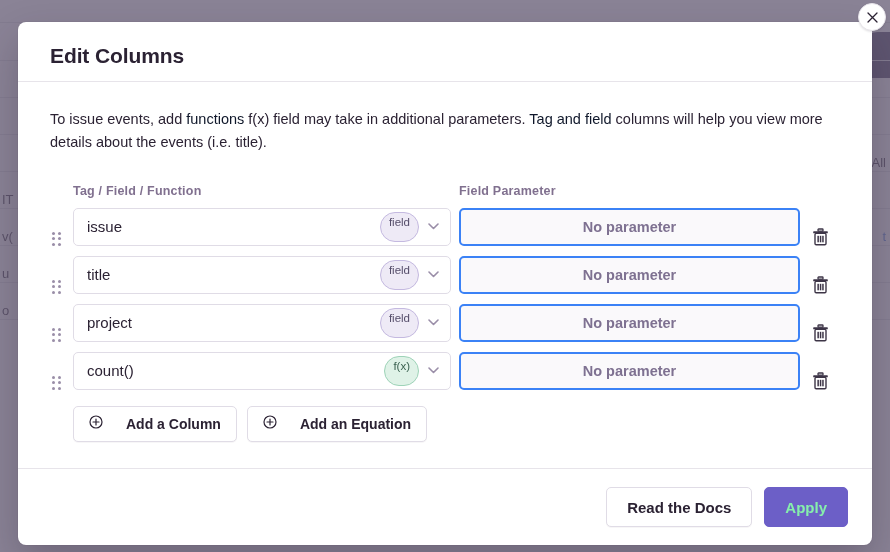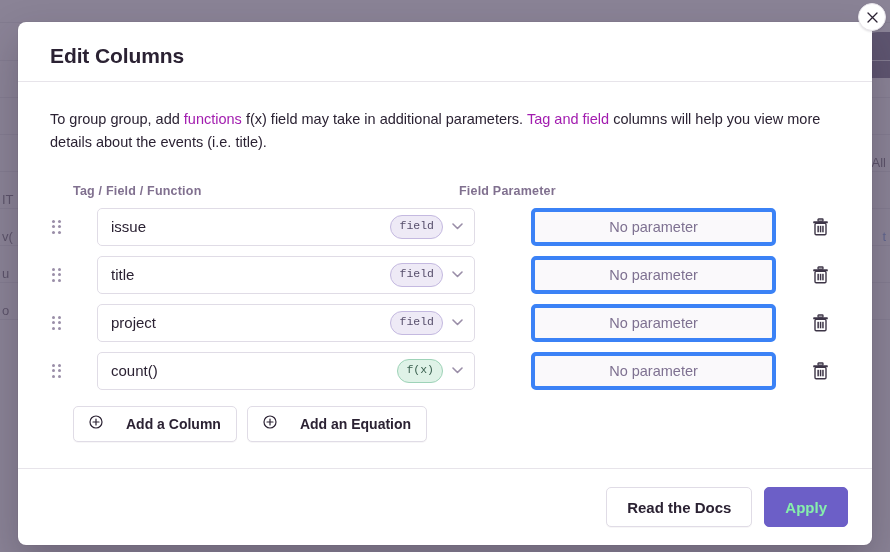--- a/index.html
+++ b/index.html
@@ -44,62 +44,62 @@
   }
   .modal-title{
     font-size:21px;font-weight:bold;color:#2b2233;letter-spacing:-0.1px;margin:0;
   }
 
   .modal-body{padding:26px 32px 0 32px;flex:1;}
 
   .desc{
     font-size:14.5px;line-height:1.62;color:#2b2233;margin:0 0 26px 0;max-width:800px;
   }
-  .desc a{color:#a21caf;text-decoration:none;}
+  .desc a{color:#0f172a;text-decoration:none;}
 
   
   .grid{display:block;}
   .col-heads{display:flex;align-items:flex-end;margin-bottom:9px;}
   .ch-spacer{width:23px;flex:none;}
   .ch-1{width:386px;flex:none;}
   .ch-2{flex:1;}
   .col-head{
     font-size:12.5px;font-weight:bold;color:#80708f;letter-spacing:.2px;
   }
 
-  .row{display:flex;align-items:center;margin-bottom:10px;gap:24px;}
+  .row{display:flex;align-items:flex-end;margin-bottom:10px;}
 
   .drag{
     width:23px;flex:none;display:flex;align-items:center;justify-content:flex-start;
     cursor:grab;padding-left:2px;box-sizing:border-box;
   }
   .dots{display:grid;grid-template-columns:3px 3px;grid-template-rows:3px 3px 3px;gap:2.5px;}
   .dots i{display:block;width:3px;height:3px;border-radius:50%;background:#9a8ea8;}
 
   .select-box{
     width:378px;flex:none;height:38px;box-sizing:border-box;
     border:1px solid #e0dce6;border-radius:5px;background:#fff;
     display:flex;align-items:center;padding:0 9px 0 13px;cursor:pointer;
   }
   .select-val{
     flex:1;font-size:15px;color:#2b2233;white-space:nowrap;overflow:hidden;text-overflow:ellipsis;
   }
   .badge{
-    font-size:11.5px;line-height:1;padding:4px 8px 6px 8px;border-radius:20px;
-    margin-right:6px;white-space:nowrap;font-weight:normal;font-family:Liberation Mono, monospace;
+    font-size:11.5px;line-height:1;padding:4px 8px 12px 8px;border-radius:20px;
+    margin-right:6px;white-space:nowrap;font-weight:normal;
   }
   .badge.field{background:#eeeaf6;border:1px solid #c4b9e0;color:#564e6b;}
   .badge.fx{background:#dff2e7;border:1px solid #9ed3b8;color:#3b6150;}
   .chev{flex:none;width:16px;display:flex;align-items:center;justify-content:center;}
 
   .param-gap{width:8px;flex:none;}
   .param-box{
     flex:1;height:38px;box-sizing:border-box;border-radius:5px;
-    background:#faf9fb;border:4px solid #3b82f6;
-    display:flex;align-items:center;justify-content:center;
+    background:#faf9fb;border:2px solid #3b82f6;
+    display:flex;align-items:center;justify-content:center;font-weight:bold;
   }
   .param-text{font-size:14.5px;color:#7e7191;}
 
   .trash{
     width:40px;flex:none;display:flex;align-items:center;justify-content:center;cursor:pointer;
   }
 
   
   .add-row{display:flex;gap:10px;margin-top:16px;padding-left:23px;}
   .btn{
@@ -155,21 +155,21 @@
 <div class="overlay"></div>
 
 <div class="modal">
 
   <div class="modal-header">
     <div class="modal-title">Edit Columns</div>
   </div>
 
   <div class="modal-body">
 
-    <p class="desc"><span>To group group, add </span><a href="#">functions</a><span> f(x) field may take in additional parameters. </span><a href="#">Tag and field</a><span> columns will help you view more details about the events (i.e. title).</span></p>
+    <p class="desc"><span>To issue events, add </span><a href="#">functions</a><span> f(x) field may take in additional parameters. </span><a href="#">Tag and field</a><span> columns will help you view more details about the events (i.e. title).</span></p>
 
     <div class="grid">
 
       <div class="col-heads">
         <div class="ch-spacer"></div>
         <div class="ch-1">
           <span class="col-head">Tag / Field / Function</span>
         </div>
         <div class="ch-2">
           <span class="col-head">Field Parameter</span>

